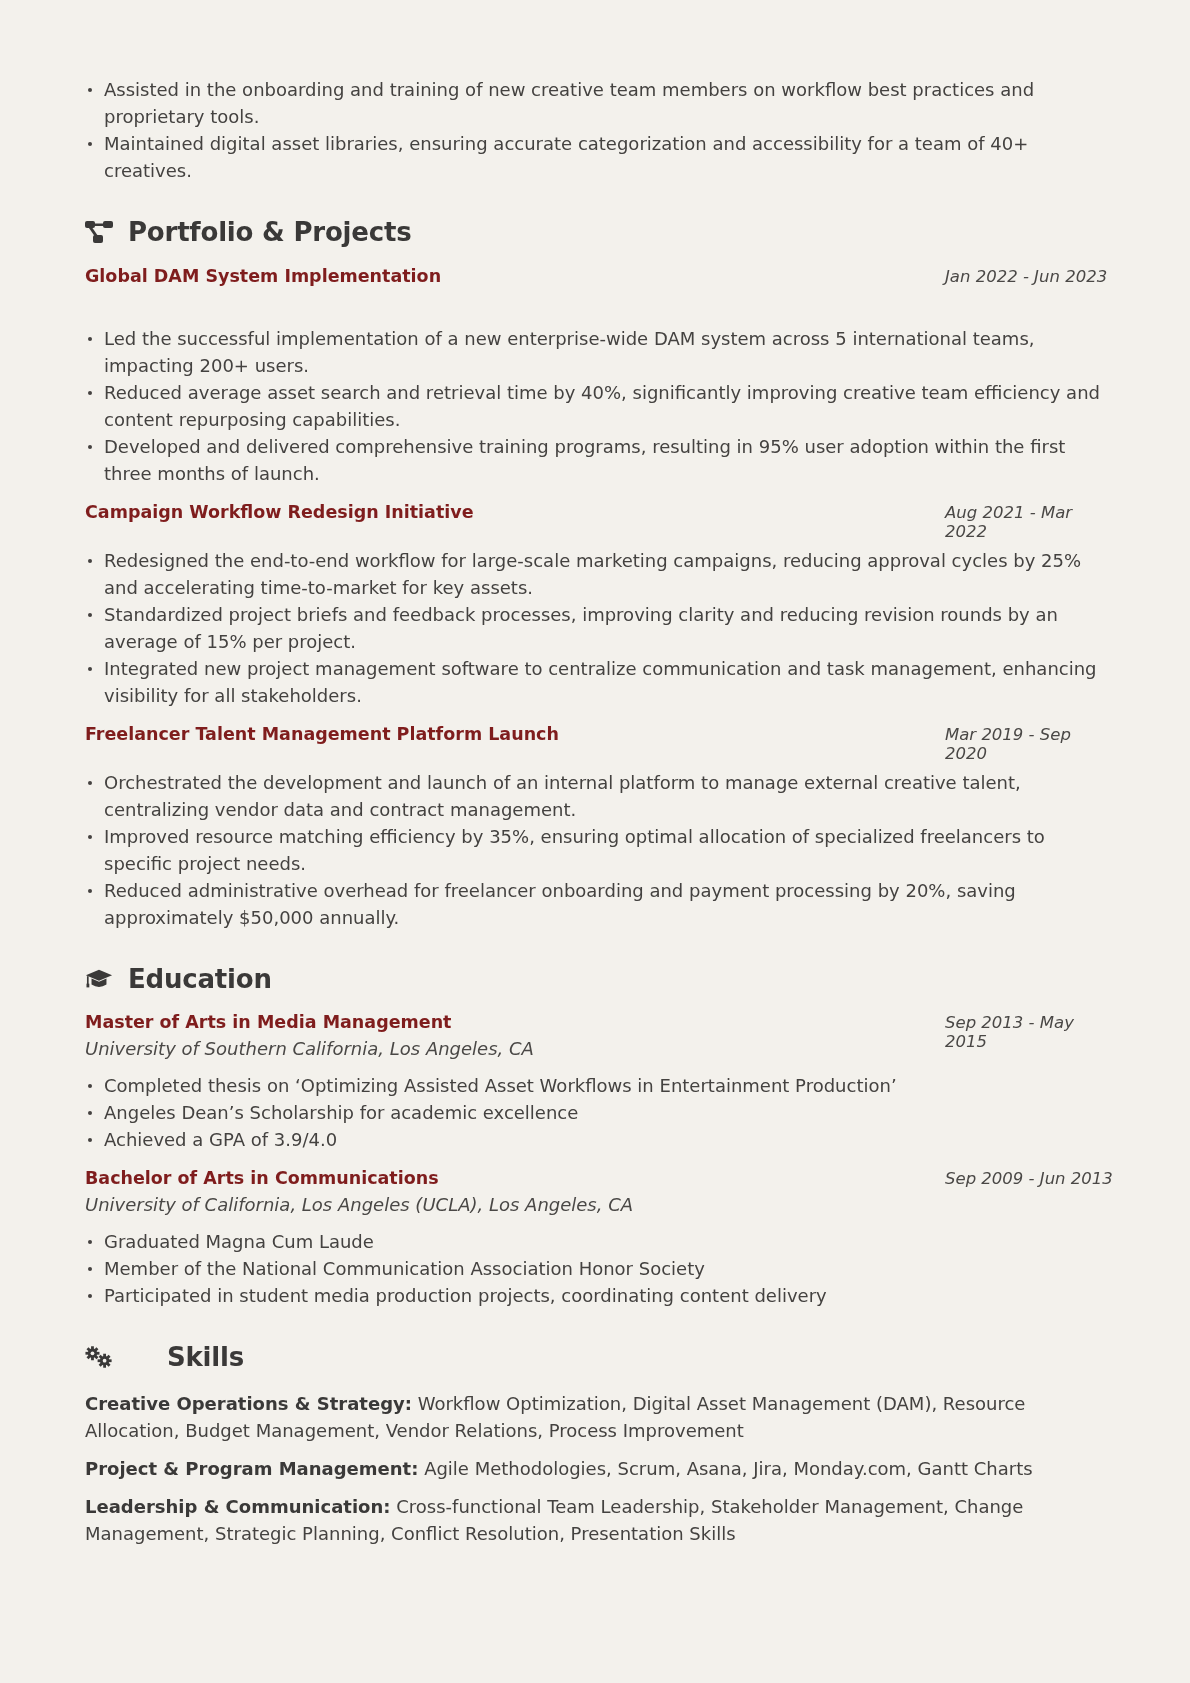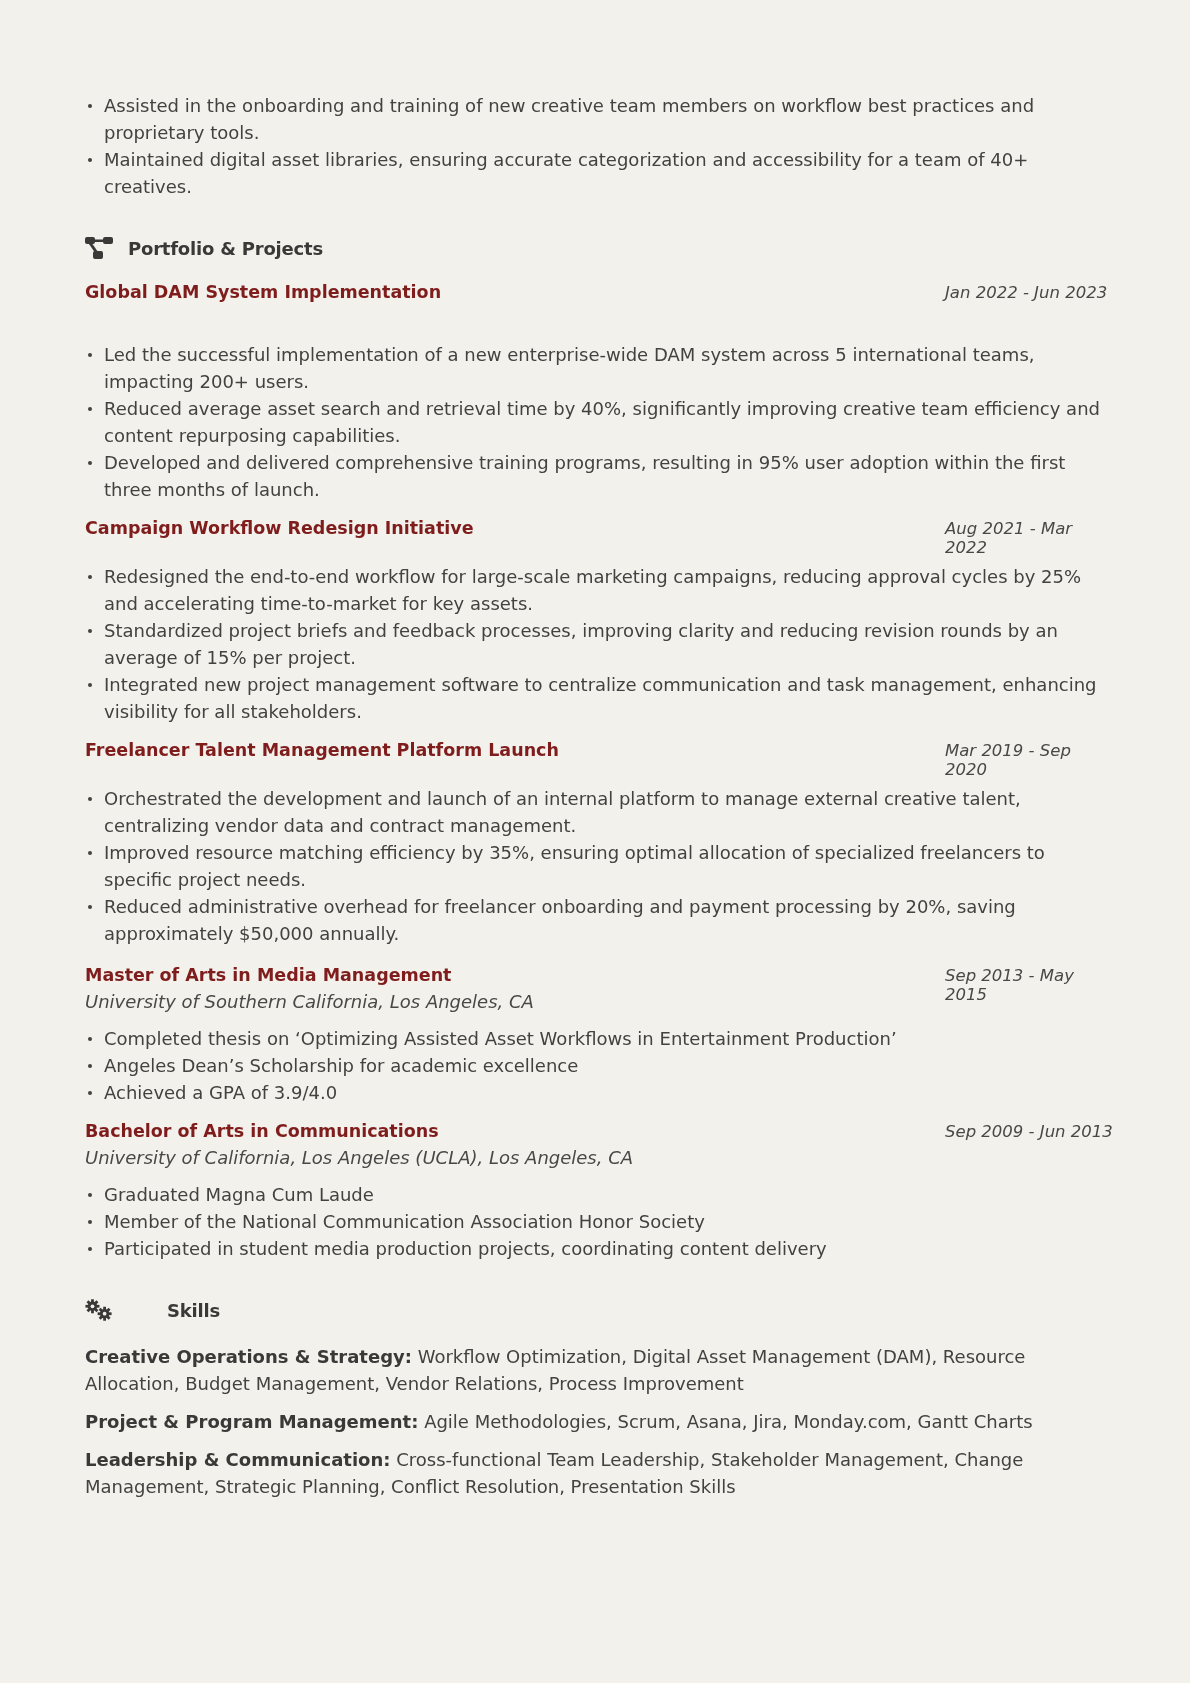--- a/index.html
+++ b/index.html
@@ -4,35 +4,35 @@
 <style>
   html, body { margin: 0; padding: 0; }
   body {
     width: 1190px; height: 1683px;
     background: #f3f1ec;
     color: #3b3a39;
     font-family: "DejaVu Sans", sans-serif;
     overflow: hidden;
     position: relative;
   }
-  .page { position: absolute; left: 85px; top: 92px; width: 1030px; }
+  .page { position: absolute; left: 85px; top: 76px; width: 1030px; }
   ul.bullets { list-style: none; margin: 0; padding: 0; }
   ul.bullets li {
     position: relative; padding-left: 19px;
     font-size: 18px; line-height: 27px; color: #444240;
     hyphens: auto; -webkit-hyphens: auto;
   }
   ul.bullets li::before {
     content: ""; position: absolute; left: 3px; top: 12px;
     width: 4px; height: 4px; border-radius: 50%; background: #444240;
   }
   .section-head { display: flex; align-items: center; height: 30px; }
   .section-head .icon { width: 28px; height: 24px; margin-right: 15px; display: flex; align-items: center; }
   .section-head h2 {
-    margin: 0; font-size: 18px; font-weight: bold; color: #3a3938; letter-spacing: -0.2px;
+    margin: 0; font-size: 26px; font-weight: bold; color: #3a3938; letter-spacing: -0.2px;
   }
   .entry-head { display: flex; justify-content: space-between; align-items: baseline; height: 24px; }
   .entry-title { font-size: 17.5px; font-weight: bold; color: #7f1d1d; }
   .entry-date { font-size: 16.5px; font-style: italic; color: #4a4846; width: 170px; }
   .entry-sub { font-size: 18px; font-style: italic; color: #4a4846; margin-top: 2px; }
   .skill { font-size: 18px; line-height: 27px; color: #444240; }
   .skill b { color: #3a3938; }
 </style>
 </head>
 <body>
@@ -86,20 +86,31 @@
       <span class="entry-title">Freelancer Talent Management Platform Launch</span>
       <span class="entry-date">Mar 2019 - Sep 2020</span>
     </div>
     <ul class="bullets" style="margin-top:21px;">
       <li>Orchestrated the development and launch of an internal platform to manage external creative talent, centralizing vendor data and contract management.</li>
       <li>Improved resource matching efficiency by 35%, ensuring optimal allocation of specialized freelancers to specific project needs.</li>
       <li>Reduced administrative overhead for freelancer onboarding and payment processing by 20%, saving approximately $50,000 annually.</li>
     </ul>
   </div>
 
+  <div class="section-head" style="margin-top:33px;">
+    <span class="icon">
+      <svg width="30" height="22" viewBox="0 0 30 22">
+        <path d="M15 1 L29 7 L15 13 L1 7 Z" fill="#3a3938"></path>
+        <path d="M7 10.5 L7 17 Q15 22 23 17 L23 10.5 L15 14 Z" fill="#3a3938"></path>
+        <path d="M3 8 L3 17" stroke="#3a3938" stroke-width="1.8"></path>
+        <rect x="1.6" y="16" width="3" height="4" fill="#3a3938"></rect>
+      </svg>
+    </span>
+    <h2>Education</h2>
+  </div>
 
   <div style="margin-top:18px;">
     <div class="entry-head">
       <span class="entry-title">Master of Arts in Media Management</span>
       <span class="entry-date">Sep 2013 - May 2015</span>
     </div>
     <div class="entry-sub">University of Southern California, Los Angeles, CA</div>
     <ul class="bullets" style="margin-top:13px;">
       <li>Completed thesis on ‘Optimizing Assisted Asset Workflows in Entertainment Production’</li>
       <li>Angeles Dean’s Scholarship for academic excellence</li>

